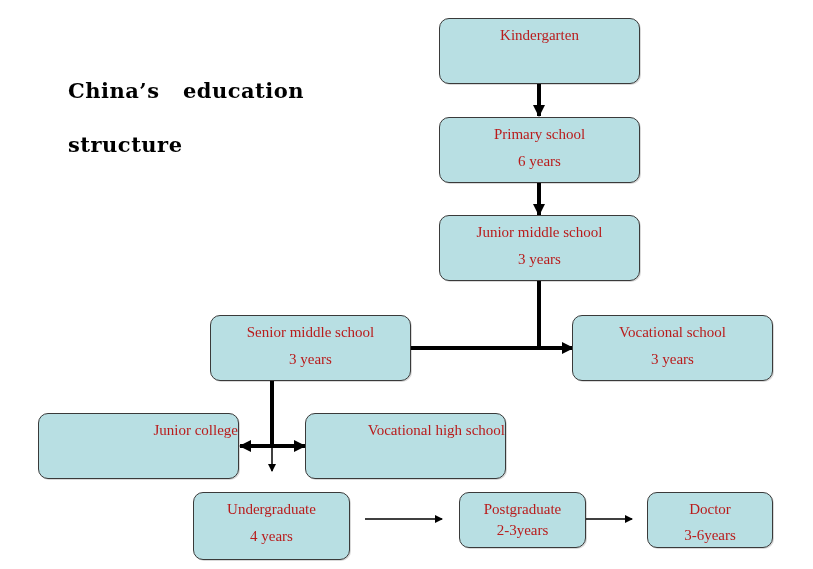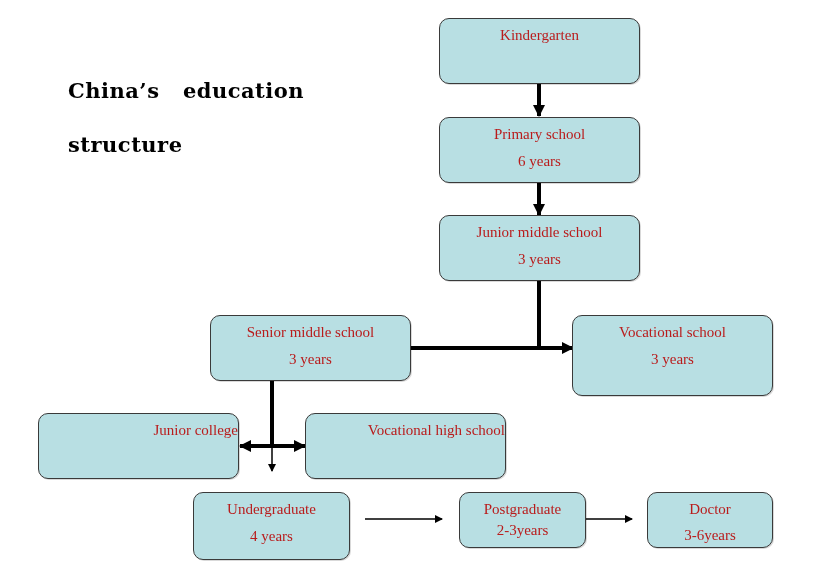--- a/index.html
+++ b/index.html
@@ -70,21 +70,21 @@
 <div class="node" style="left:439px; top:215px; width:201px; height:66px;">
   <div class="l1">Junior middle school</div>
   <div class="l2">3 years</div>
 </div>
 
 <div class="node" style="left:172px; top:315px; width:201px; height:66px;margin-left:38px;">
   <div class="l1">Senior middle school</div>
   <div class="l2">3 years</div>
 </div>
 
-<div class="node" style="left:572px; top:315px; width:201px; height:81px;">
+<div class="node" style="left:572px; top:315px; width:201px; height:66px;">
   <div class="l1">Vocational school</div>
   <div class="l2">3 years</div>
 </div>
 
 <div class="node left" style="left:38px; top:413px; width:201px; height:66px;">
   <div class="l1">Junior college</div>
 </div>
 
 <div class="node left" style="left:305px; top:413px; width:201px; height:66px;">
   <div class="l1">Vocational high school</div>

